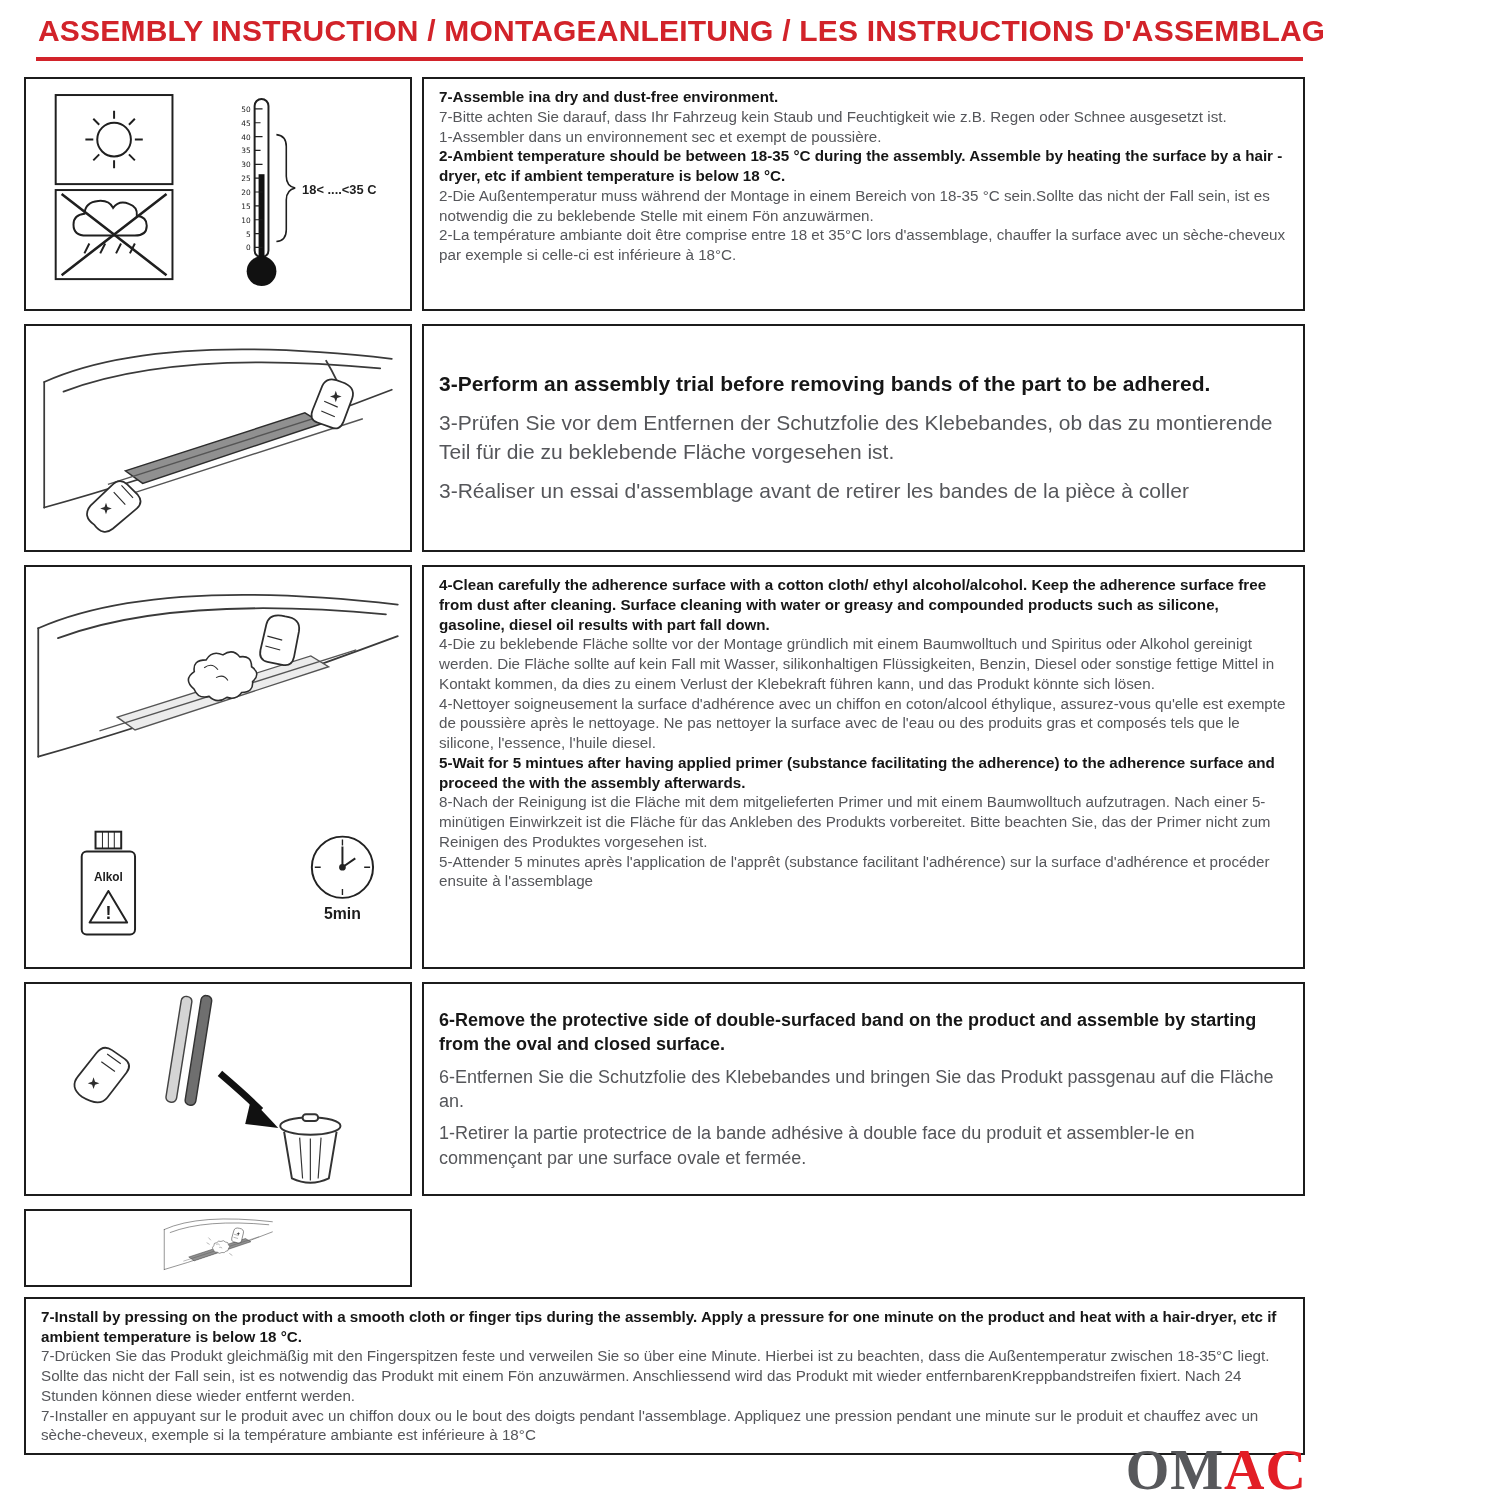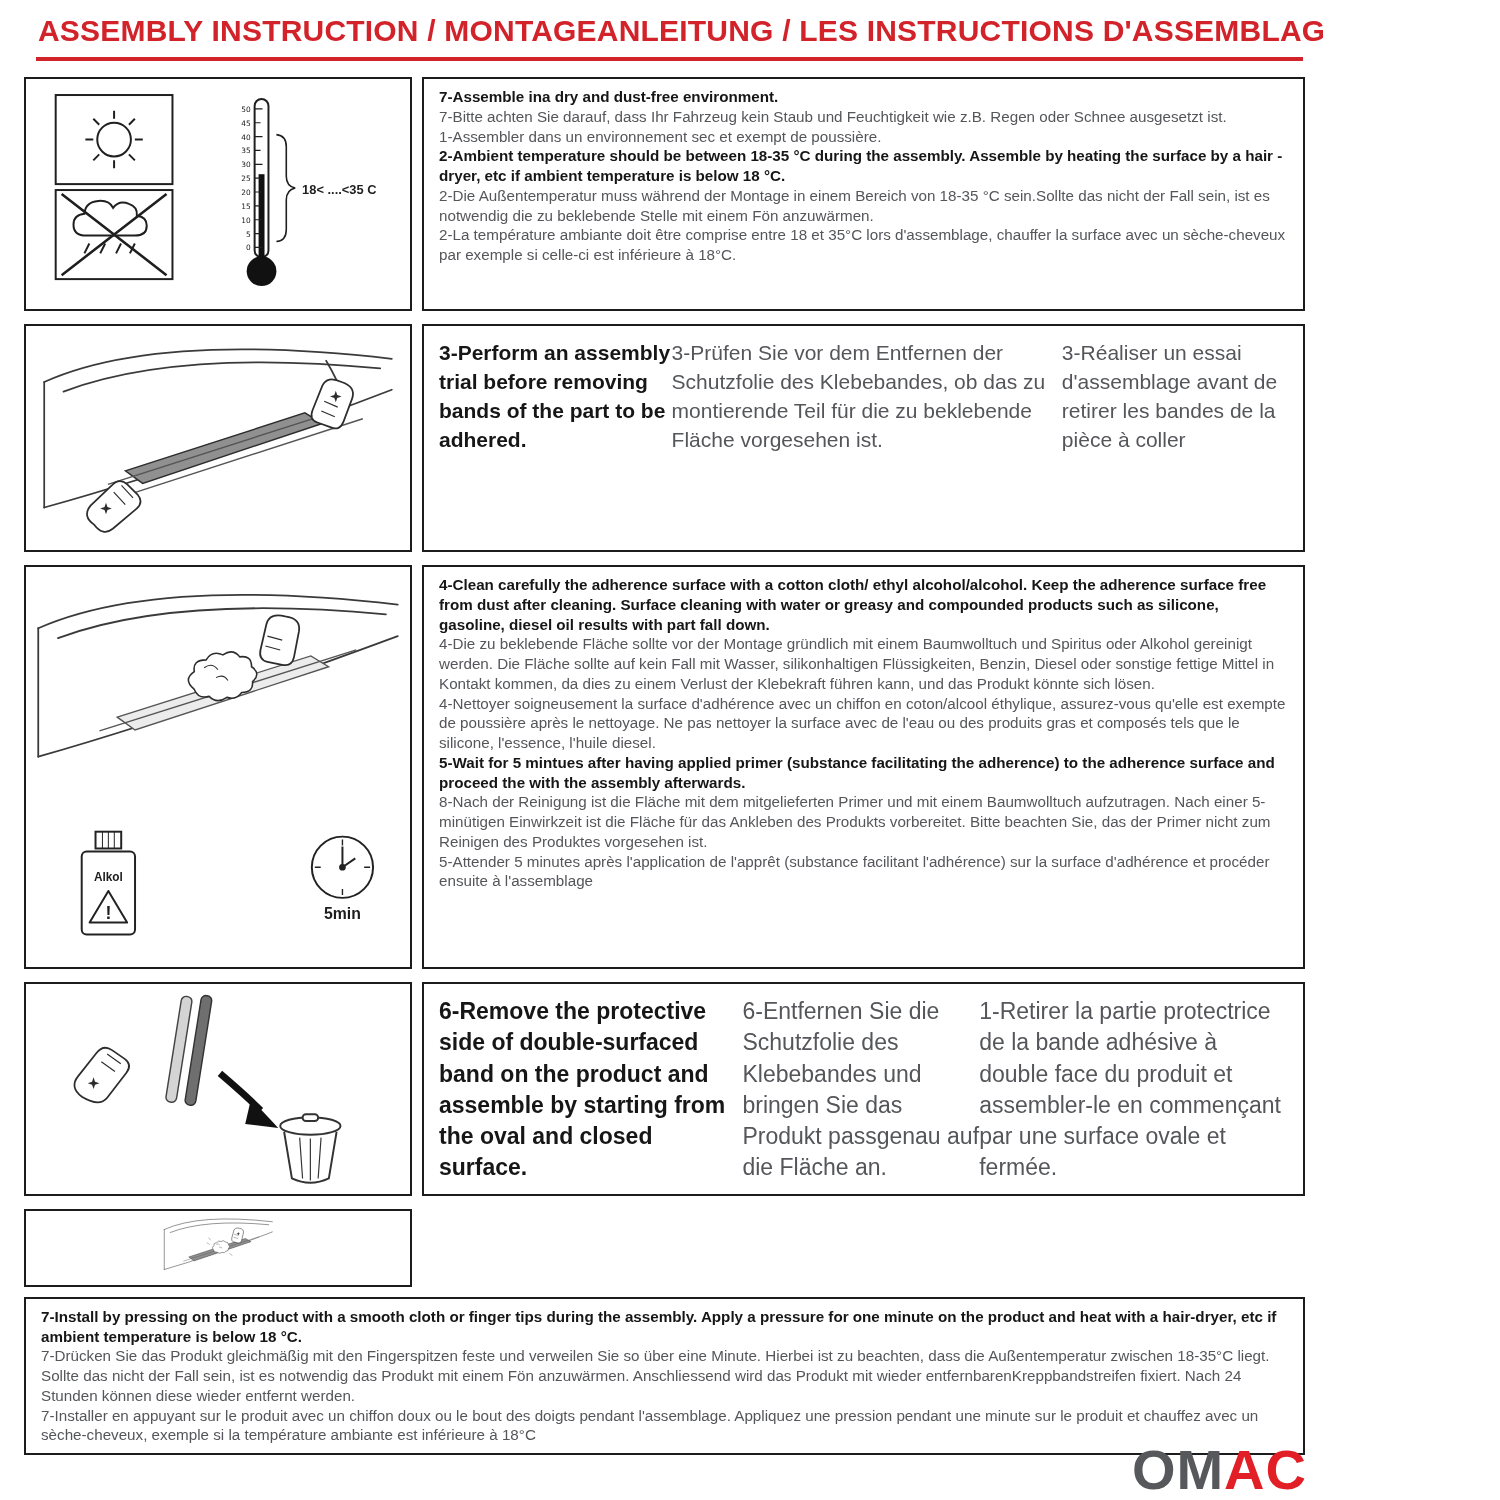--- a/index.html
+++ b/index.html
@@ -5,29 +5,29 @@
   * { margin:0; padding:0; box-sizing:border-box; }
   html,body { background:#ffffff; font-family:"Liberation Sans","DejaVu Sans",sans-serif; }
   .page { position:relative; width:1323px; height:1500px; background:#fff; padding:14px 18px 0 24px; overflow:hidden; }
   .title { color:#d2232a; font-size:30px; font-weight:800; letter-spacing:.2px; padding-left:14px; white-space:nowrap; }
   .title-rule { height:4px; background:#d2232a; margin:9px 2px 16px 12px; }
   .row { display:flex; gap:10px; margin-bottom:13px; }
   .fig-box { width:388px; min-width:388px; border:2px solid #1c1c1c; background:#fff;
              display:flex; align-items:center; justify-content:flex-start; overflow:hidden; }
   .fig-box svg { width:100%; height:100%; }
   .text-box { flex:1; border:2px solid #1c1c1c; padding:8px 15px; background:#fff; }
-  .text-box.center { display:flex; justify-content:center; }
+  .text-box.center { display:flex; flex-direction:column; justify-content:center; }
   .text-box p { font-size:15.2px; line-height:1.3; color:#55565a; }
   .text-box p.b { font-weight:bold; color:#161616; }
   .text-box p.sp { }
   .big p { font-size:21px; line-height:1.38; margin:5px 0; }
-  .mid p { font-size:23px; line-height:1.36; margin:4px 0; }
+  .mid p { font-size:18px; line-height:1.36; margin:4px 0; }
   .r1 { height:234px; } .r2 { height:228px; } .r3 { height:404px; } .r4 { height:214px; } .r5 { height:246px;flex-direction:column; }
   .brand { position:absolute; right:16px; bottom:2px; font-size:56px; font-weight:900; letter-spacing:1px;
-           font-family:Liberation Sans, sans-serif; line-height:1;text-align:right; }
+           font-family:Liberation Serif, serif; line-height:1;text-align:right; }
   .b-om { color:#57585b; } .b-ac { color:#e21e26; }
   .ink { stroke:#1f1f1f; fill:none; stroke-width:2; }
   .sketch { stroke:#3a3a3a; fill:none; stroke-width:1.8; stroke-linecap:round; }
   .svg-small-num { font-size:7.5px; fill:#222; font-family:"DejaVu Sans",sans-serif; }
 </style>
 </head>
 <body>
 
 <div class="page">
 

